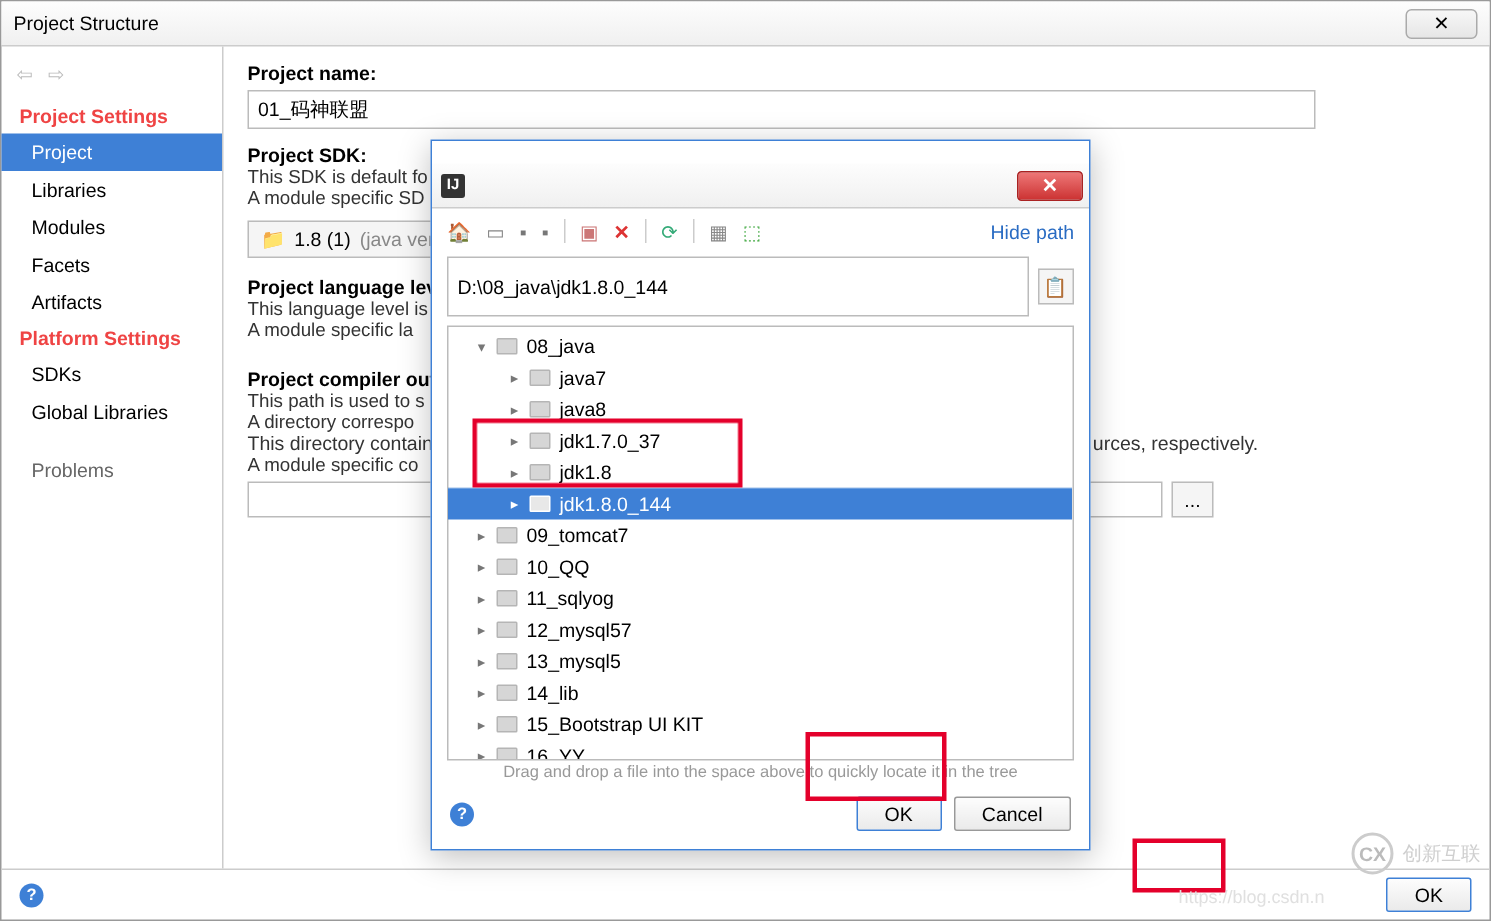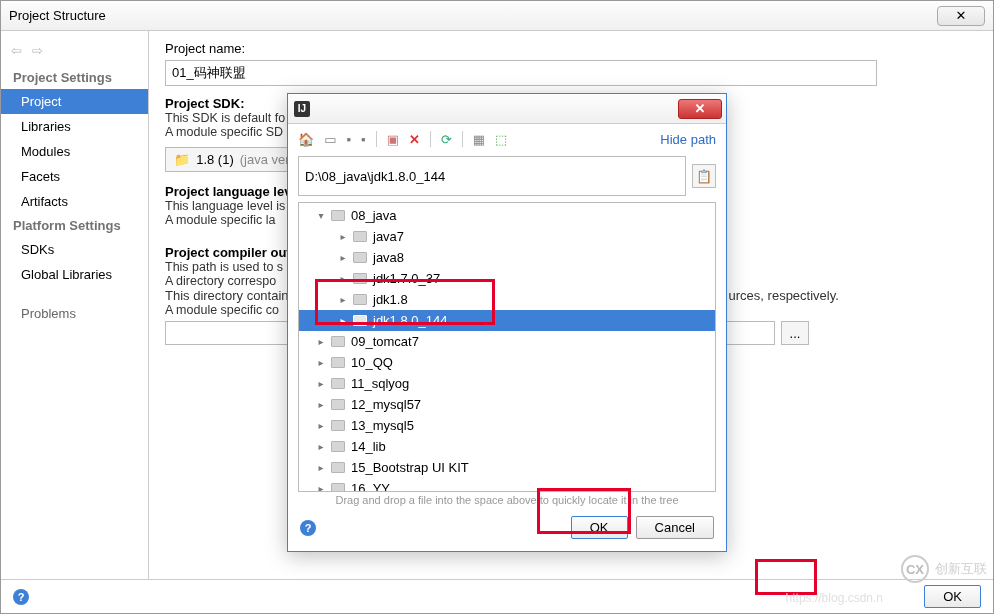--- a/index.html
+++ b/index.html
@@ -8,47 +8,47 @@
 
 .main-window { width: 994px; height: 614px; background: #fff; border: 1px solid #999; position: relative; }
 .titlebar { height: 30px; background: linear-gradient(#fdfdfd,#f0f0f0); border-bottom: 1px solid #ccc; display: flex; align-items: center; padding: 0 8px; justify-content: space-between; gap: 28px; }
 .titlebar .title { font-weight: normal; }
 .titlebar .close { width: 48px; height: 20px; border: 1px solid #aaa; border-radius: 4px; display: flex; align-items: center; justify-content: center; font-family: Arial; background: linear-gradient(#f7f7f7,#e6e6e6); }
 
 .main-body { display: flex; height: calc(100% - 64px); }
 .sidebar { width: 148px; border-right: 1px solid #ccc; padding: 8px 0; }
 .nav-arrows { padding: 2px 10px 8px; color: #bbb; font-size: 15px; }
 .nav-arrows span { margin-right: 6px; }
-.side-head { font-weight: bold; color: #737373; padding: 4px 12px; }
+.side-head { font-weight: bold; color: #ef4444; padding: 4px 12px; }
 .side-item { padding: 5px 20px; cursor: pointer; }
 .side-item.selected { background: #3e80d6; color: #fff; }
 
 .content { flex: 1; padding: 8px 16px 8px 16px; position: relative; }
-.field-label { font-weight: normal; margin-top: 2px; }
+.field-label { font-weight: bold; margin-top: 2px; }
 .text-input { width: 712px; height: 26px; border: 1px solid #bbb; padding: 2px 6px; margin: 4px 0 10px 0; display: flex; align-items: center; }
 .section-label { font-weight: bold; margin-top: 4px; }
 .small { font-size: 12.5px; color: #333; }
 .sdk-combo { margin: 8px 0; padding: 4px 8px; border: 1px solid #bbb; background: #f5f5f5; width: 220px; display: inline-flex; align-items: center; gap: 6px; }
 .sdk-combo .ver { color: #888; }
 .lang-combo { margin: 8px 0; padding: 4px 8px; border: 1px solid #bbb; background: #f5f5f5; width: 240px; }
 .out-row { display: flex; align-items: center; gap: 6px; margin-top: 4px; }
 .out-input { flex: 0 0 610px; height: 24px; border: 1px solid #bbb; }
 .browse { width: 28px; height: 24px; border: 1px solid #bbb; background: #f5f5f5; display: flex; align-items: center; justify-content: center; }
 
 .footer { height: 34px; border-top: 1px solid #ccc; display: flex; align-items: center; padding: 0 12px; justify-content: space-between; }
 .help-icon { width: 16px; height: 16px; border-radius: 50%; background: #3e80d6; color: #fff; font-size: 11px; font-weight: bold; display: flex; align-items: center; justify-content: center; }
 .footer-right { display: flex; gap: 8px; }
 .btn { padding: 3px 18px; border: 1px solid #999; background: linear-gradient(#fdfdfd,#eaeaea); border-radius: 2px; }
 .btn.ok-main { border: 1px solid #3e80d6; }
 
 .red-box { position: absolute; border: 3px solid #e4002b; pointer-events: none; }
 
 
 .dialog { position: absolute; left: 286px; top: 92px; width: 440px; background: #fff; border: 1px solid #3e80d6; box-shadow: 0 4px 20px rgba(0,0,0,.25); }
-.dlg-titlebar { height: 30px; background: linear-gradient(#fdfdfd,#f0f0f0); display: flex; align-items: center; justify-content: space-between; padding: 0 4px 0 6px; border-bottom: 1px solid #ccc; }
+.dlg-titlebar { height: 30px; background: linear-gradient(#fdfdfd,#f0f0f0); display: flex; align-items: center; justify-content: space-between; padding: 0 4px 0 6px; border-bottom: 1px solid #ccc; margin-top: 15px; }
 .dlg-titlebar .t { display: flex; align-items: center; gap: 6px; }
 .dlg-icon { width: 16px; height: 16px; background: #333; color: #fff; display: flex; align-items: center; justify-content: center; font-size: 10px; font-weight: bold; border-radius: 2px; }
 .dlg-close { width: 44px; height: 20px; background: linear-gradient(#e77,#c33); border: 1px solid #a22; border-radius: 3px; color: #fff; display: flex; align-items: center; justify-content: center; font-family: Arial; font-weight: bold; }
 .dlg-toolbar { height: 30px; display: flex; align-items: center; padding: 0 10px; gap: 10px; justify-content: space-between; }
 .tb-icons { display: flex; gap: 10px; align-items: center; color: #888; }
 .tb-icons .sep { width: 1px; height: 16px; background: #ccc; }
 .hide-path { color: #2a6cc3; }
 .dlg-path { margin: 2px 10px 6px; display: flex; align-items: center; gap: 6px; }
 .dlg-path-input { flex: 1; height: 40px; border: 1px solid #bbb; padding: 12px 6px; display: flex; align-items: center; }
 .hist-btn { width: 24px; height: 24px; border: 1px solid #bbb; background: #f5f5f5; display: flex; align-items: center; justify-content: center; }

